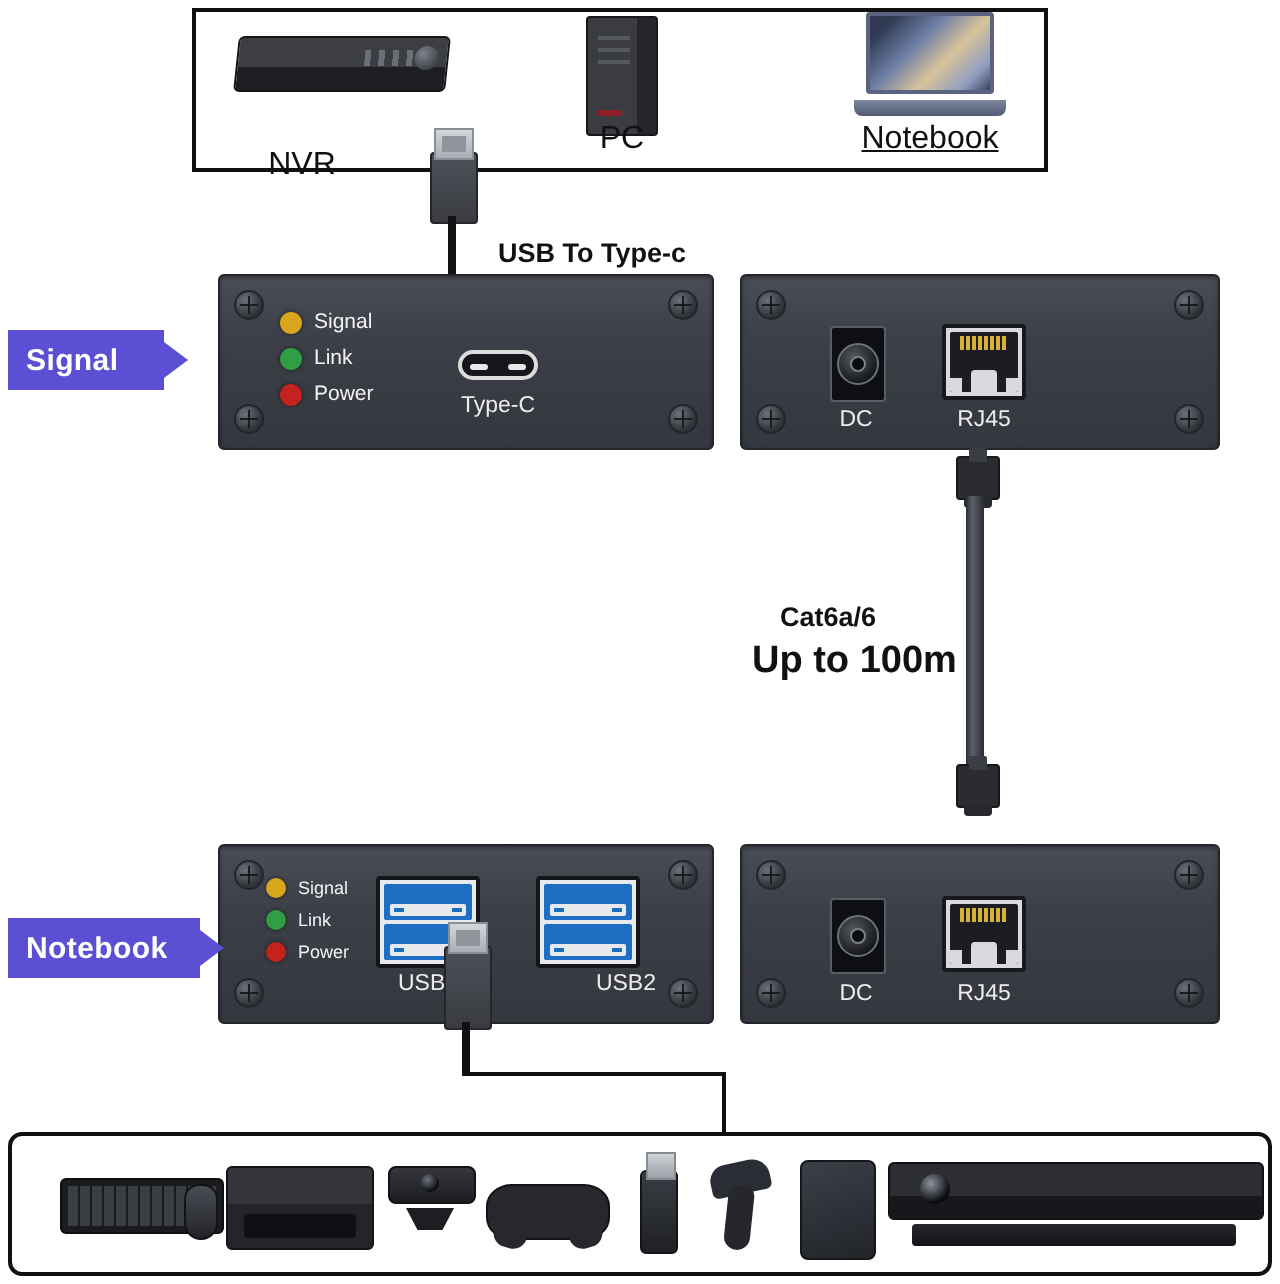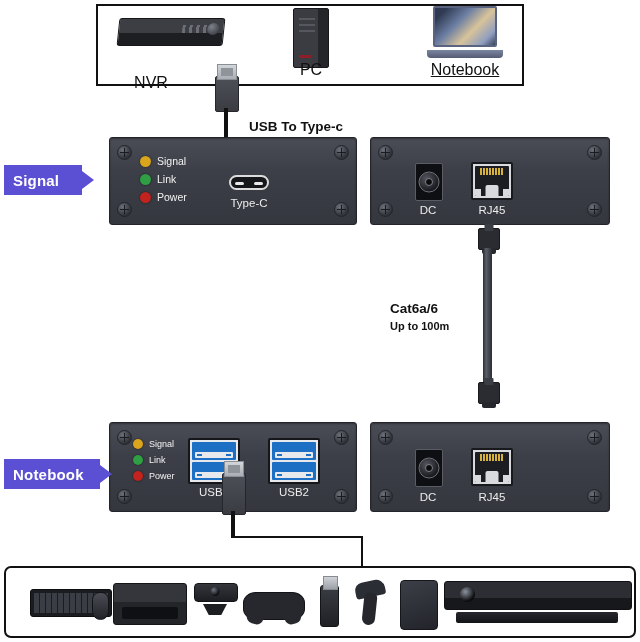--- a/index.html
+++ b/index.html
@@ -254,21 +254,21 @@
 <div class="rj-plug" style="left:478px;top:228px;">
   <div class="clip" style="top:-5px;"></div>
     <div class="boot" style="bottom:-5px;"></div>
 </div>
 <div class="cat-cable" style="left:483px;top:248px;height:136px;"></div>
 <div class="rj-plug" style="left:478px;top:382px;">
   <div class="clip" style="top:-5px;"></div>
     <div class="boot" style="bottom:-5px;"></div>
 </div>
 <div class="txt txt-b" style="left:390px;top:301px;font-size:13.5px;">Cat6a/6</div>
-<div class="txt txt-b" style="left:390px;top:320px;font-size:11px;">Up to 100m</div>
+<div class="txt txt-b" style="left:376px;top:320px;font-size:19px;">Up to 100m</div>
 
 <div class="chassis" style="left:96px;top:422px;width:248px;height:90px;">
   <div class="screw" style="left:7px;top:7px;"></div>
   <div class="screw" style="right:7px;top:7px;"></div>
   <div class="screw" style="left:7px;bottom:7px;"></div>
   <div class="screw" style="right:7px;bottom:7px;"></div>
 
   <div class="led-col" style="left:23px;top:14px;">
     <div class="led-row" style="height:14px;margin-bottom:2px;">
       <span class="led" style="background:#d9a51d;width:10px;height:10px;"></span>
@@ -295,21 +295,21 @@
   <div class="port-label" style="left:70px;top:63px;width:68px;">USB1</div>
 
   <div class="usb-stack" style="left:158px;top:15px;">
     <div class="usb-slot">
         <div class="tongue"></div>
       </div>
     <div class="usb-slot">
         <div class="tongue"></div>
       </div>
   </div>
-  <div class="port-label" style="left:150px;top:63px;width:68px;">USB2</div>
+  <div class="port-label" style="left:150px;top:63px;width:68px;text-align:right;">USB2</div>
 </div>
 
 <div class="callout" style="left:4px;top:459px;width:96px;">
   <span>Notebook</span>
   <i class="tip"></i>
 </div>
 
 <div class="chassis" style="left:357px;top:422px;width:240px;height:90px;">
   <div class="screw" style="left:7px;top:7px;"></div>
   <div class="screw" style="right:7px;top:7px;"></div>

